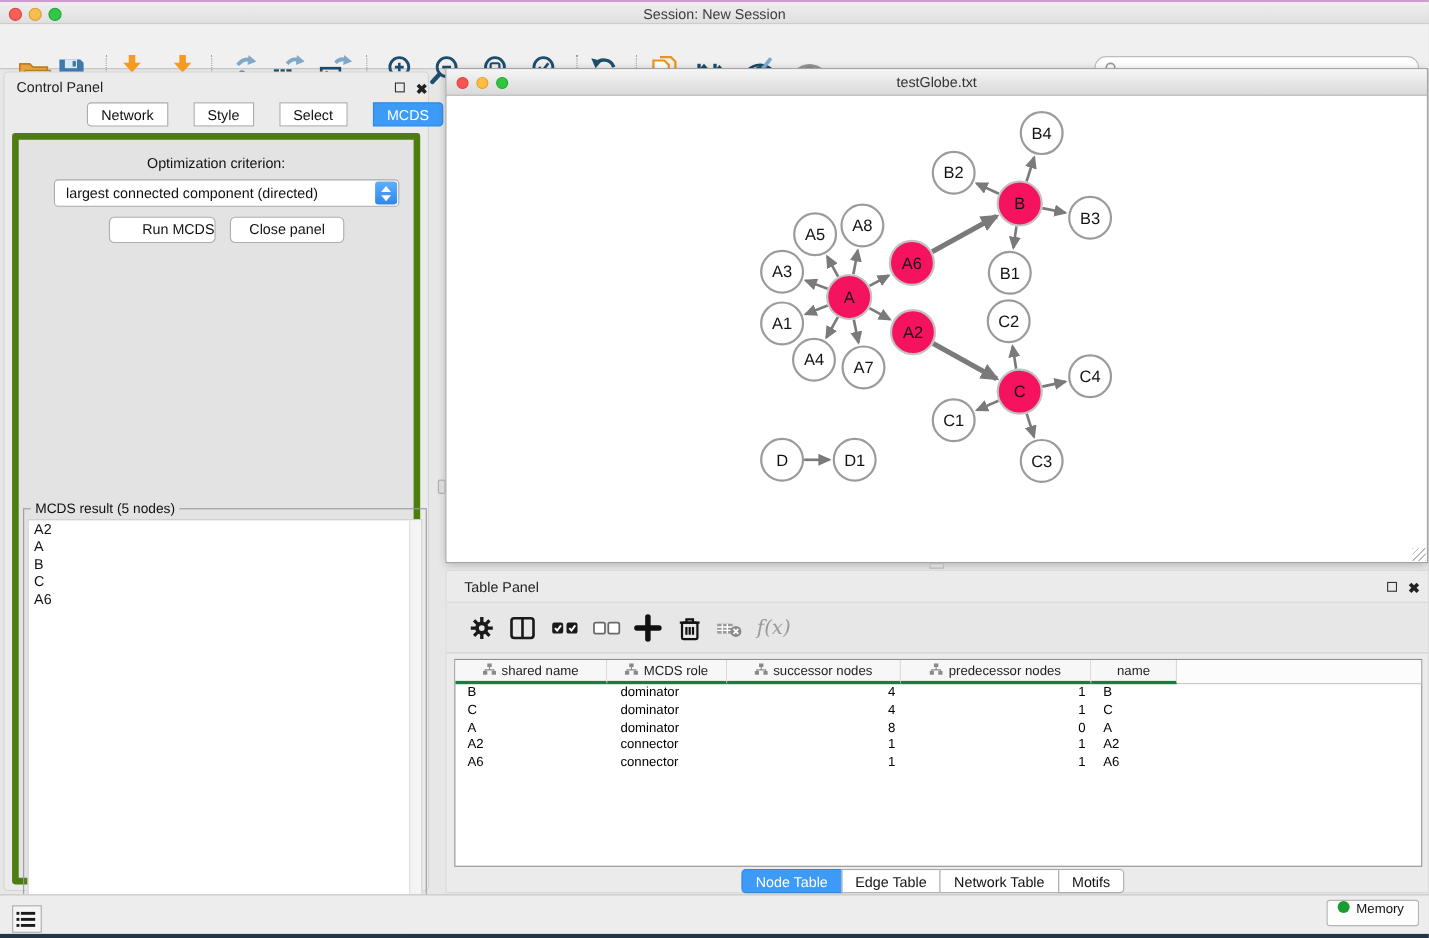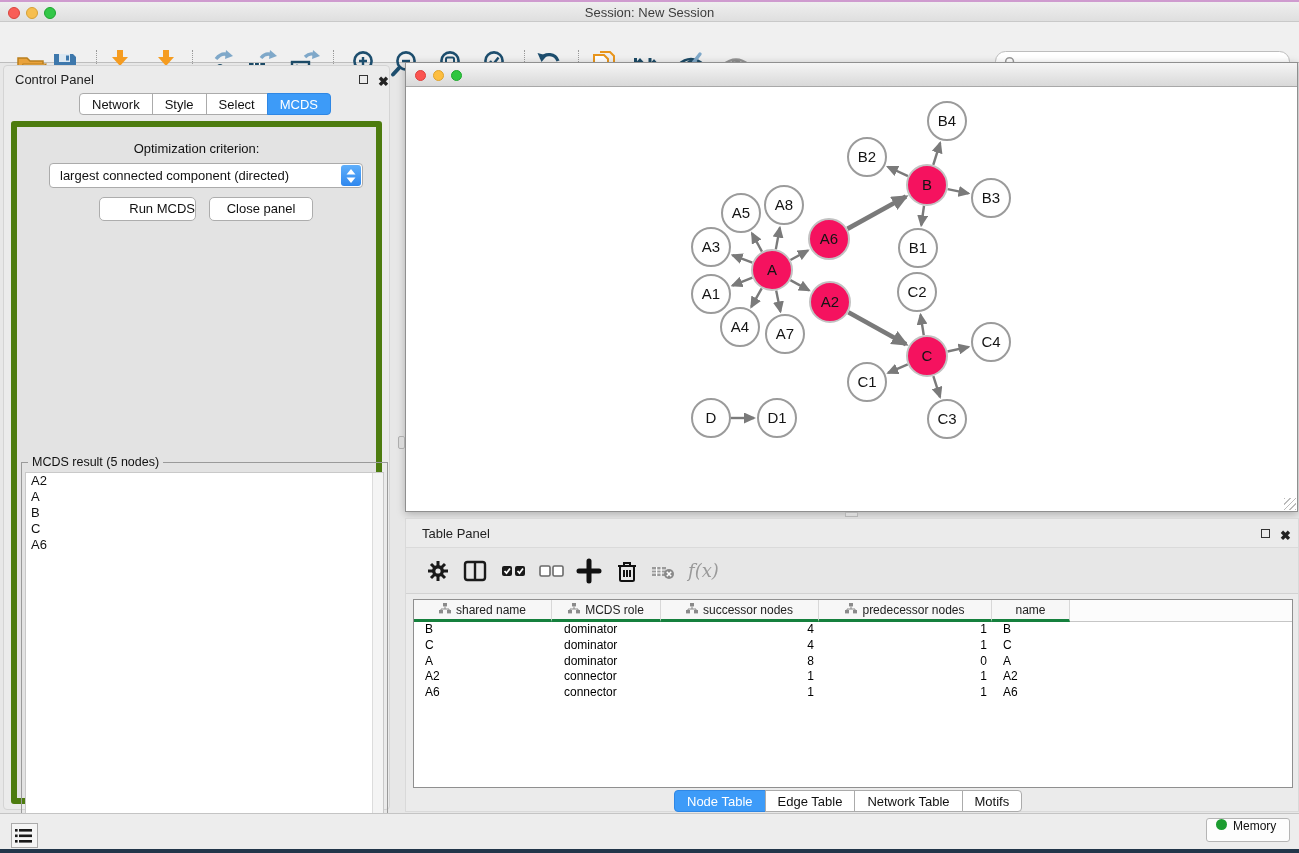--- a/index.html
+++ b/index.html
@@ -31,21 +31,21 @@
     background:#fff; border:1px solid #BDBDBD; border-radius:11px; }
   .search-box svg { position:absolute; left:8px; top:4px; }
 
   
   .control-panel { position:absolute; left:3px; top:65px; width:387px; height:745px;
     background:#EBEBEB; border:1px solid #D4D4D4; border-radius:4px; }
   .cp-title { position:absolute; left:11px; top:6px; font-size:13px; color:#222; }
   .win-btn { position:absolute; width:13px; height:13px; cursor:default; }
   .float-glyph { width:9px; height:9px; border:1.5px solid #333; display:block; margin-top:2px; }
   .close-glyph { font-size:13px; font-weight:bold; color:#222; line-height:13px; }
-  .cp-tabs { position:absolute; left:75px; top:27px; height:22px; display:flex; }
+  .cp-tabs { position:absolute; left:75px; top:27px; height:22px; display:flex;gap:24px; }
   .tab { height:22px; line-height:21px; text-align:center; font-size:13px; color:#111;
     background:#fff; border:1px solid #ABABAB; margin-left:-1px; padding:0 12px; }
   .tab:first-child { border-radius:4px 0 0 4px; margin-left:0; }
   .tab:last-child { border-radius:0 4px 4px 0; }
   .tab.active { background:#3D9BF8; border-color:#2F87E4; color:#fff; }
   .cp-inner { position:absolute; left:7px; top:55px; width:371px; height:683px;
     background:#E3E3E3; border:6px solid #4d7c0f; border-radius:3px; }
   .opt-label { position:absolute; left:0; right:0; top:14px; text-align:center;
     font-size:13px; color:#111; }
   .opt-select { position:absolute; left:32px; top:36px; width:314px; height:25px;
@@ -309,20 +309,21 @@
           </div>
       </div>
     </div>
   </div>
 
   <div class="net-window">
     <div class="net-titlebar">
       <span class="ntl red"></span>
       <span class="ntl yellow"></span>
       <span class="ntl green"></span>
+      <div class="net-title">testGlobe.txt</div>
     </div>
     <div class="net-canvas">
       <svg id="graph-svg" width="891" height="424" viewBox="406 87 891 424">
           <defs>
             <marker id="arrow-thin" markerUnits="userSpaceOnUse" markerWidth="12" markerHeight="11" refX="10" refY="5.5" orient="auto">
               <path d="M0 0 L12 5.5 L0 11 Z" fill="#7A7A7A"></path>
             </marker>
             <marker id="arrow-thick" markerUnits="userSpaceOnUse" markerWidth="17" markerHeight="15" refX="14" refY="7.5" orient="auto">
               <path d="M0 0 L17 7.5 L0 15 Z" fill="#7A7A7A"></path>
             </marker>

